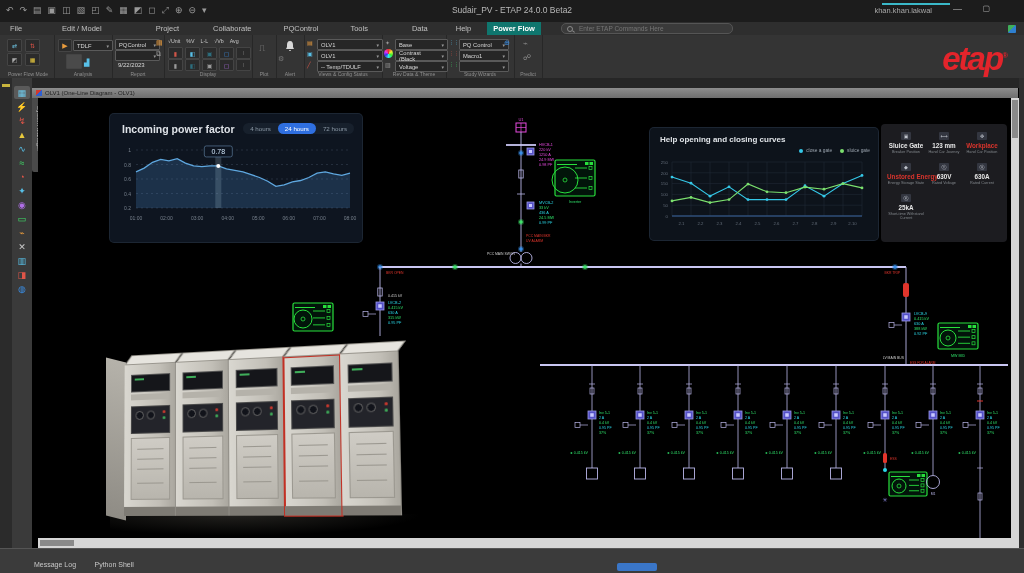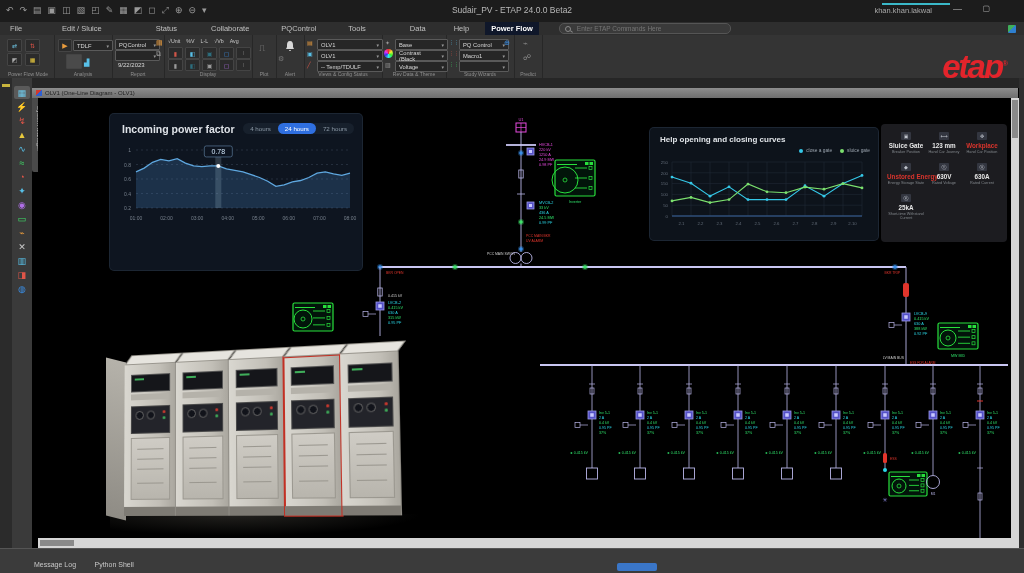--- a/index.html
+++ b/index.html
@@ -10,35 +10,35 @@
   #qat{left:6px;top:4px;display:flex;gap:6px;}
   #qat span{color:#9a9a9a;font-size:9px;line-height:12px;}
   #title{left:0;top:5px;width:1024px;text-align:center;color:#b8b8b8;font-size:8.5px;}
   #tb-user{right:92px;top:6px;color:#a8a8a8;font-size:7.5px;}
   #tb-min{right:62px;top:4px;color:#a8a8a8;font-size:9px;}
   #tb-max{right:34px;top:4px;color:#a8a8a8;font-size:8px;}
   #tb-progress{right:74px;top:3px;width:68px;height:2px;background:#3ab8c8;}
   
   #menubar{left:0;top:22px;width:1024px;height:13px;background:#2e2e2e;display:flex;align-items:center;}
   .menu-item{color:#c0c0c0;font-size:7.5px;padding:2px 6px;white-space:nowrap;}
-  .menu-item.active{color:#fff;font-weight:bold;background:#0f172a;}
+  .menu-item.active{color:#fff;font-weight:bold;background:#0f766e;}
   #cmd-search{display:flex;align-items:center;gap:4px;margin-left:20px;width:160px;height:9px;background:#3a3a3a;border:1px solid #555;border-radius:5px;padding:0 5px;}
   #cmd-search input{background:transparent;border:0;outline:none;color:#bbb;font-size:6.5px;width:100%;font-family:"Liberation Sans",sans-serif;}
   .mag{width:4px;height:4px;border:1px solid #8a8a8a;border-radius:50%;position:relative;flex:none;}
   .mag::after{content:"";position:absolute;left:4px;top:4px;width:3px;height:1px;background:#8a8a8a;transform:rotate(40deg);}
   #menu-flag{margin-left:auto;margin-right:8px;width:8px;height:8px;background:linear-gradient(135deg,#3fae5a 50%,#2e7fd0 50%);border-radius:1px;}
   
   #ribbon{left:0;top:35px;width:1024px;height:43px;background:#343434;border-bottom:1px solid #222;}
   .rg{position:absolute;top:0;height:43px;border-right:1px solid #272727;}
   .rg-label{position:absolute;bottom:1px;left:0;right:0;text-align:center;color:#8f8f8f;font-size:5px;white-space:nowrap;}
   .dd{background:#262626;border:1px solid #5a5a5a;color:#d8d8d8;font-size:5.8px;height:9px;display:flex;align-items:center;justify-content:space-between;padding:0 3px;border-radius:1px;}
   .dd .car{color:#999;font-size:5px;margin-left:3px;}
   .tile{background:#2b2b2b;border:1px solid #444;border-radius:1px;display:flex;align-items:center;justify-content:center;color:#aaa;}
   .tgl{color:#c8c8c8;font-size:5.3px;}
-  #etap-logo{right:16px;top:40px;font-size:33px;font-weight:bold;font-style:italic;color:#e3242b;letter-spacing:-2px;margin-top:8px;}
+  #etap-logo{right:16px;top:40px;font-size:33px;font-weight:bold;font-style:italic;color:#e3242b;letter-spacing:-2px;}
   #etap-logo sup{font-size:8px;letter-spacing:0;}
   
   #side-strip{left:0;top:78px;width:12px;height:470px;background:#2b2b2b;}
   #side-dash{left:2px;top:84px;width:8px;height:3px;background:#c8b43d;}
   #side-icons{left:12px;top:78px;width:20px;height:470px;background:#3a3a3a;display:flex;flex-direction:column;align-items:center;padding-top:8px;gap:1px;box-sizing:border-box;}
   .side-ic{width:16px;height:13px;display:flex;align-items:center;justify-content:center;font-size:9px;border-radius:2px;}
   .side-ic.active{background:#5a5a5a;}
   #side-tab{left:32px;top:86px;width:10px;height:86px;background:#4a4a4a;color:#c8c8c8;font-size:6px;writing-mode:vertical-rl;text-align:center;border-radius:0 0 2px 2px;}
   
   #doc-gap{left:32px;top:78px;width:992px;height:10px;background:#262626;}
@@ -53,21 +53,21 @@
   #vscroll{left:1011px;top:98px;width:8px;height:450px;background:#d6d6d6;}
   #vthumb{left:1px;top:2px;width:6px;height:38px;background:#8a8a8a;}
   #rightedge{left:1019px;top:78px;width:5px;height:470px;background:#2e2e2e;}
   
   #statusbar{left:0;top:548px;width:1024px;height:25px;background:#3b3b3b;border-top:1px solid #555;}
   #statusbar span{color:#c8c8c8;font-size:7px;margin-right:14px;}
   #status-texts{left:34px;top:4px;}
   #task-pill{left:617px;top:14px;width:40px;height:8px;background:#3a76c8;border-radius:2px;}
   
   .card{background:#0e1520;border-radius:4px;box-shadow:0 0 0 1px #1c2633;}
-  #pf-card{left:72px;top:16px;width:252px;height:156px;}
+  #pf-card{left:72px;top:16px;width:252px;height:128px;}
   #pf-title{left:12px;top:9px;color:#dfe3e8;font-size:10.5px;font-weight:bold;}
   #pf-tabs{right:8px;top:9px;display:flex;background:#17202c;border-radius:8px;}
   .pf-tab{color:#8b98a5;font-size:6.2px;padding:2px 7px;border-radius:8px;}
   .pf-tab.active{background:#2f6fe0;color:#fff;}
   #gates-card{left:612px;top:30px;width:228px;height:112px;background:#0d131b;}
   #gates-title{left:10px;top:7px;color:#e0e4e8;font-size:8px;font-weight:bold;}
   #gates-legend{right:8px;top:20px;display:flex;gap:8px;align-items:center;}
   .lg-item{display:flex;align-items:center;gap:3px;color:#9aa4ae;font-size:4.8px;}
   .lg-dot{width:4px;height:4px;border-radius:50%;}
   #info-card{left:843px;top:26px;width:126px;height:118px;background:#1c1c20;border-radius:4px;}
@@ -123,22 +123,22 @@
   <div class="a" id="tb-progress"></div>
   <div class="a" id="tb-user">khan.khan.lakwal</div>
   <div class="a" id="tb-min">—</div>
   <div class="a" id="tb-max">▢</div>
 </div>
 
 <div class="a" id="menubar">
   <span style="width:4px"></span>
   <span id="menu-items" style="display:flex">
         <span class="menu-item" style="margin-right: 28px;">File</span>
-        <span class="menu-item" style="margin-right: 42px;">Edit / Sluice</span>
-        <span class="menu-item" style="margin-right: 22px;">Status</span>
+        <span class="menu-item" style="margin-right: 42px;">Edit / Model</span>
+        <span class="menu-item" style="margin-right: 22px;">Project</span>
         <span class="menu-item" style="margin-right: 20px;">Collaborate</span>
         <span class="menu-item" style="margin-right: 20px;">PQControl</span>
         <span class="menu-item" style="margin-right: 32px;">Tools</span>
         <span class="menu-item" style="margin-right: 16px;">Data</span>
         <span class="menu-item" style="margin-right: 10px;">Help</span>
         <span class="menu-item active" style="margin-right: 0px;">Power Flow</span>
       </span>
   <span id="cmd-search">
     <span class="mag"></span>
     <input placeholder="Enter ETAP Commands Here" style="">

